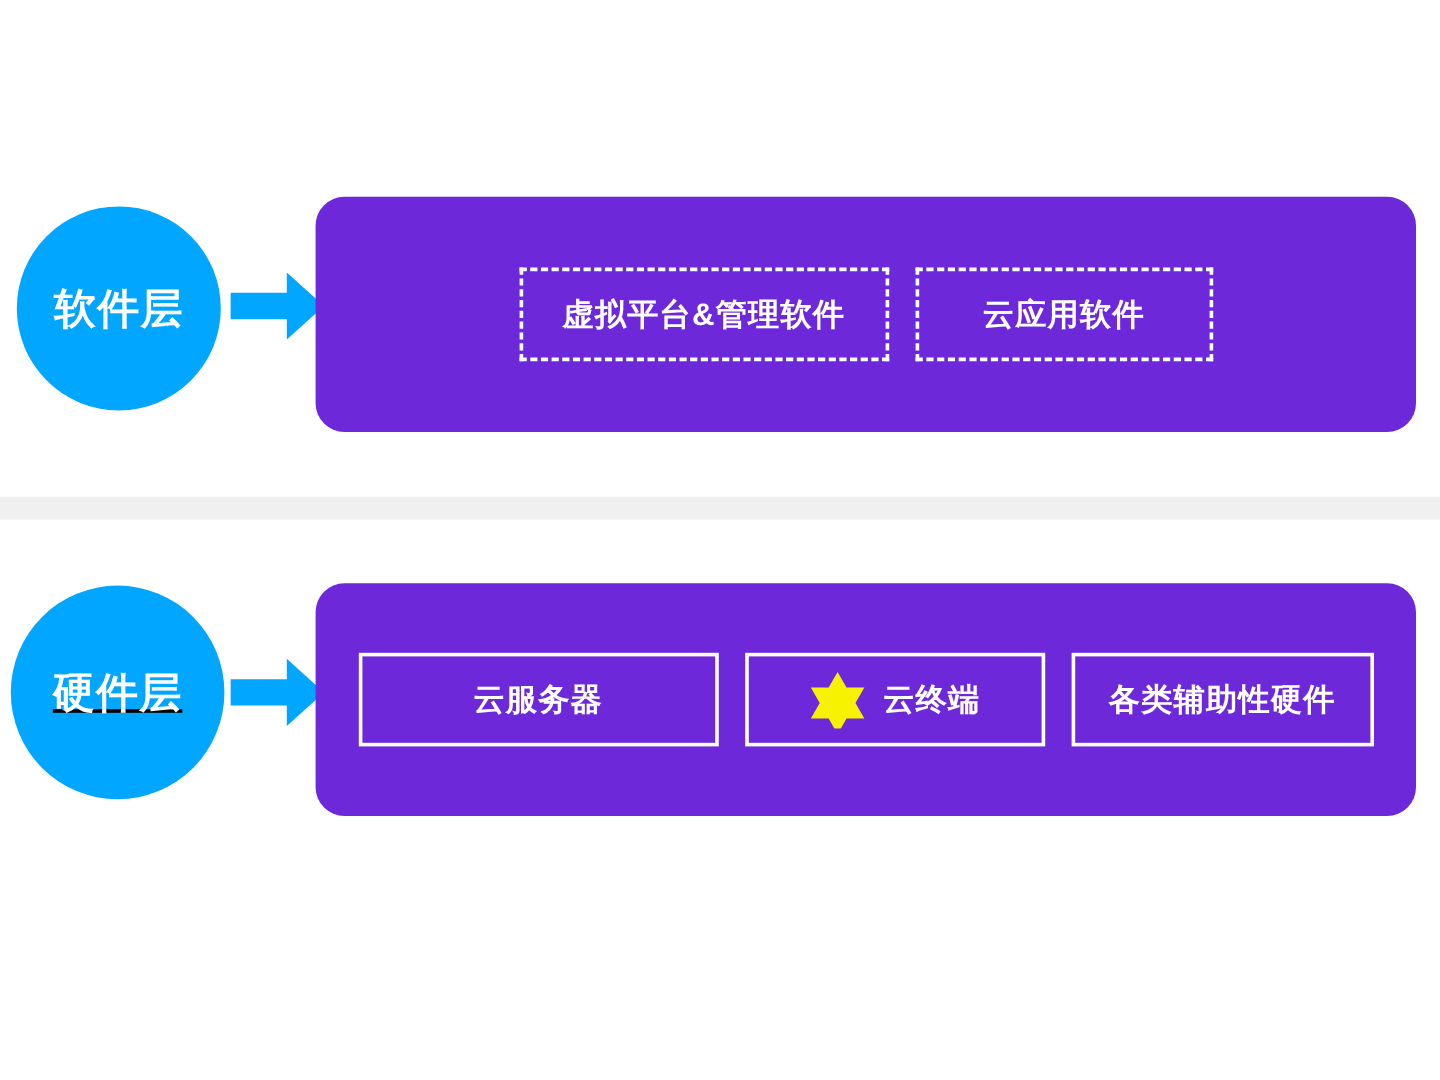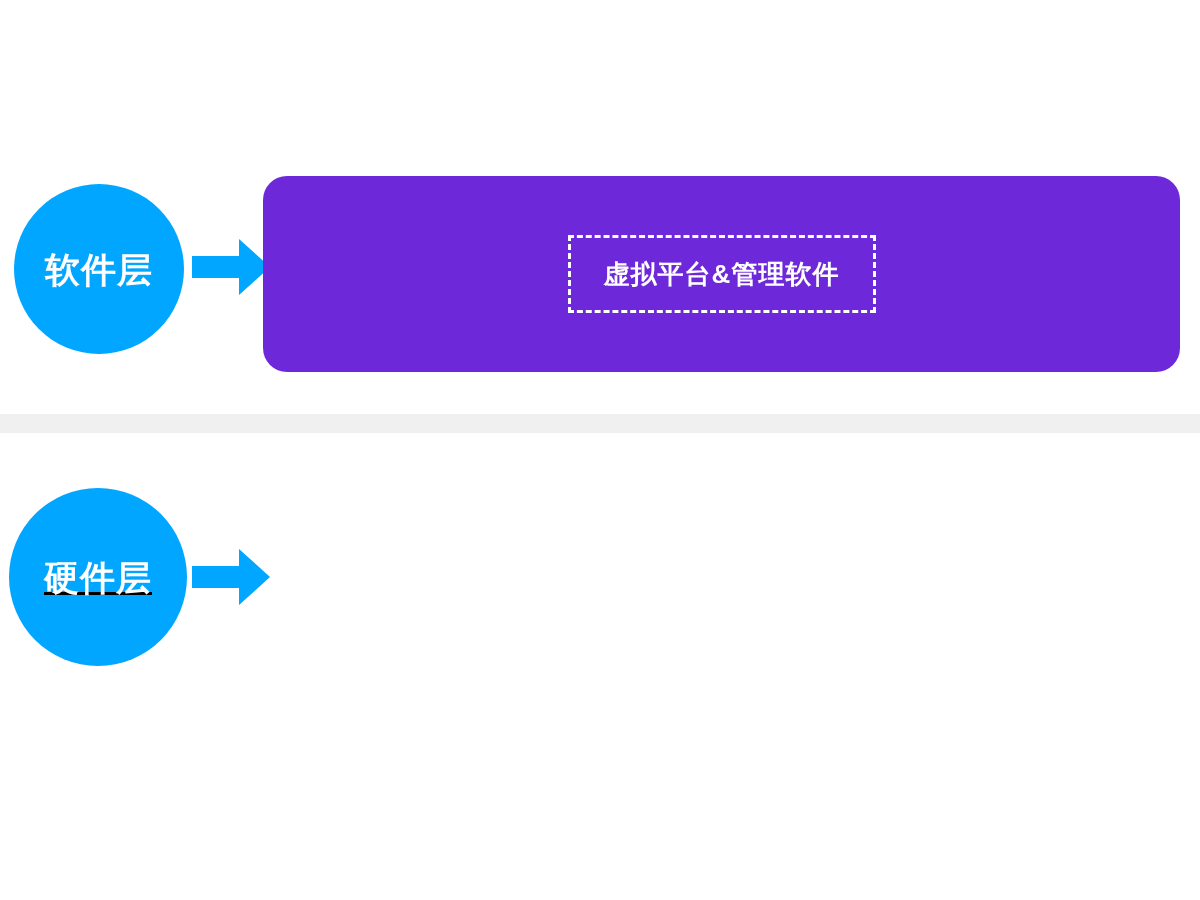--- a/index.html
+++ b/index.html
@@ -126,54 +126,77 @@
 
   .item-label {
     display: inline-block;
   }
 </style>
 </head>
 <body>
 
 <div class="stage">
 
-  <div class="layer-row" style="top:0;height:414px;margin-top:12px;">
+  <div class="layer-row" style="top:0;height:414px;">
 
     <div class="layer-circle" style="left:14px; top:172px; width:170px; height:170px;">
       <span class="layer-circle-label">软件层</span>
     </div>
 
     <div class="layer-arrow" style="left:192px; top:227px;">
       <svg viewBox="0 0 78 56" xmlns="http://www.w3.org/2000/svg" aria-hidden="true">
         <polygon points="0,17 47,17 47,0 78,28 47,56 47,39 0,39" fill="#00a6ff"></polygon>
       </svg>
     </div>
 
     <div class="layer-panel" style="left:263px; top:164px; width:917px; height:196px;">
       <div class="panel-inner">
 
         <div class="item-box dashed sw-box-0">
           <span class="item-label">虚拟平台&amp;管理软件</span>
         </div>
 
+        <div class="item-box dashed sw-box-1">
+          <span class="item-label">云应用软件</span>
+        </div>
 
 
       </div>
     </div>
   </div>
 
   <div class="divider-band" style="top:414px;"></div>
 
   <div class="layer-row" style="top:433px;height:300px;">
 
     <div class="layer-circle" style="left:9px; top:55px; width:178px; height:178px;text-decoration:underline;">
       <span class="layer-circle-label">硬件层</span>
     </div>
 
     <div class="layer-arrow" style="left:192px; top:116px;">
       <svg viewBox="0 0 78 56" xmlns="http://www.w3.org/2000/svg" aria-hidden="true">
         <polygon points="0,17 47,17 47,0 78,28 47,56 47,39 0,39" fill="#00a6ff"></polygon>
       </svg>
     </div>
 
+    <div class="layer-panel" style="left:263px; top:53px; width:917px; height:194px;">
+      <div class="panel-inner">
+
+        <div class="item-box solid hw-box-0">
+          <span class="item-label">云服务器</span>
+        </div>
+
+        <div class="item-box solid hw-box-1">
+          <svg class="star-icon" viewBox="0 0 100 100" xmlns="http://www.w3.org/2000/svg" aria-hidden="true">
+            <polygon fill="#f7f300" points="50,2 65.5,29 96.5,29 81,56 96.5,83 65.5,83 50,110 34.5,83 3.5,83 19,56 3.5,29 34.5,29"></polygon>
+          </svg>
+          <span class="item-label">云终端</span>
+        </div>
+
+        <div class="item-box solid hw-box-2">
+          <span class="item-label">各类辅助性硬件</span>
+        </div>
+
+      </div>
+    </div>
   </div>
 
 </div>
 
 </body></html>

